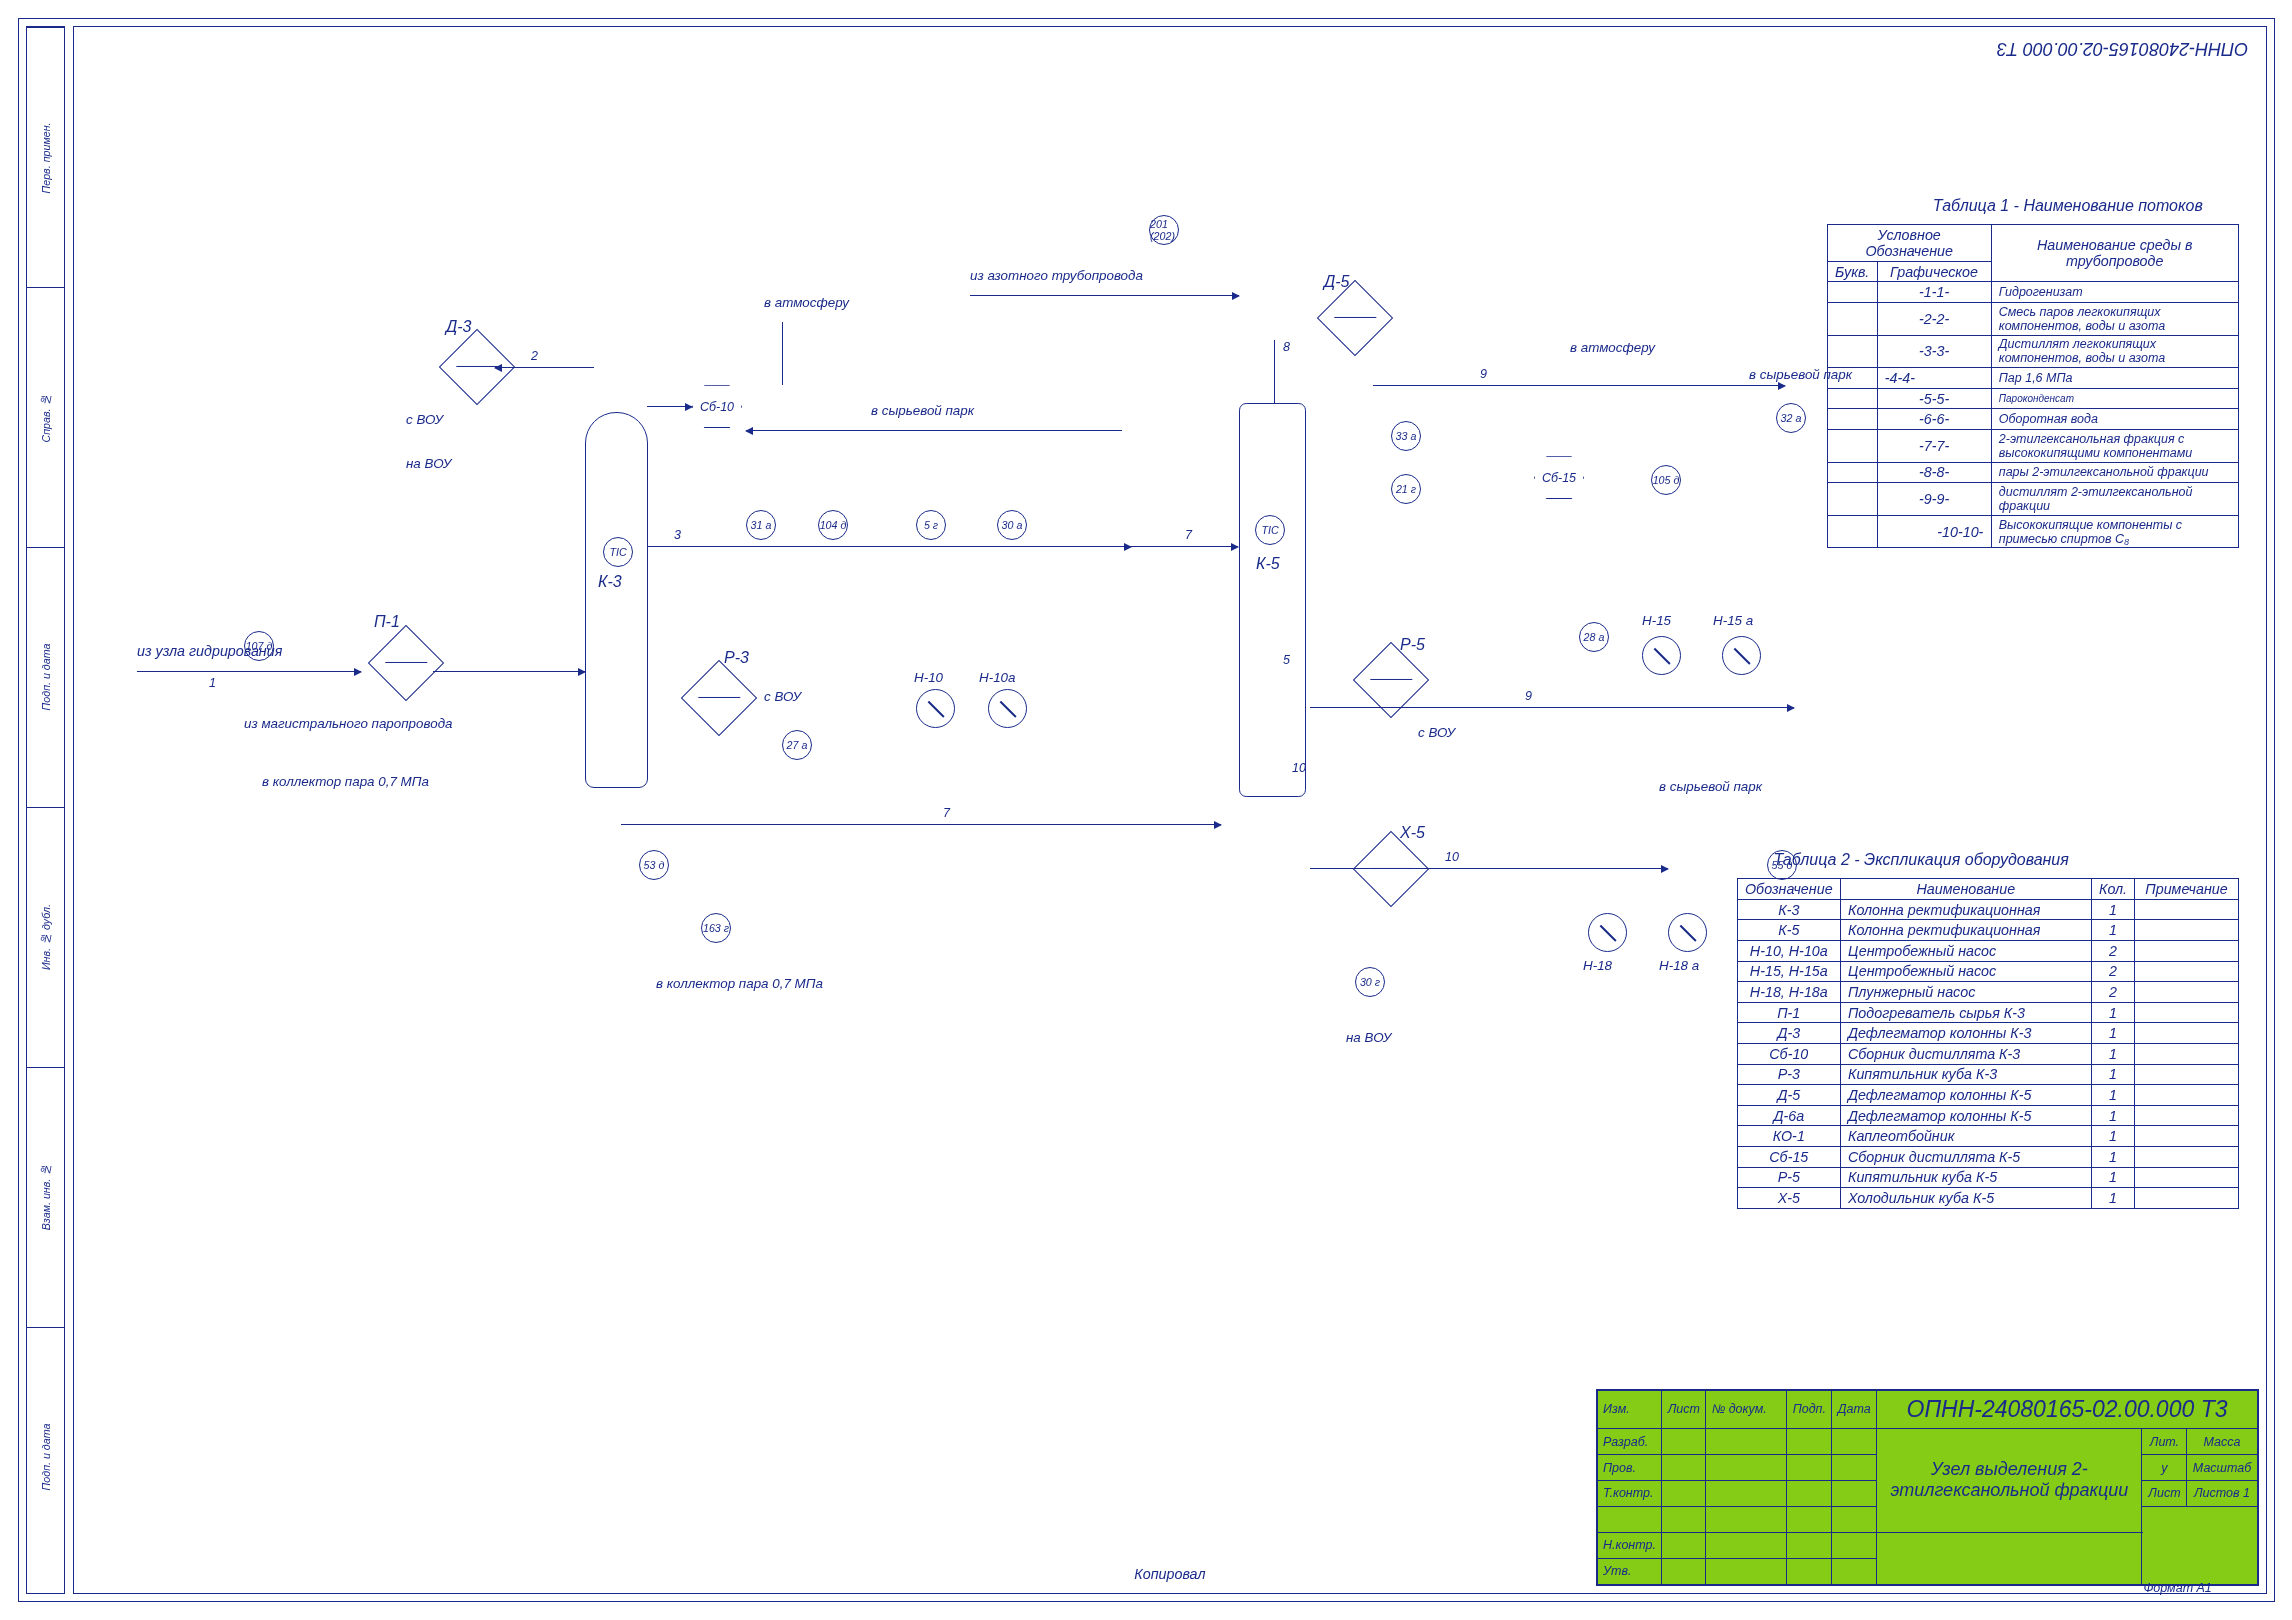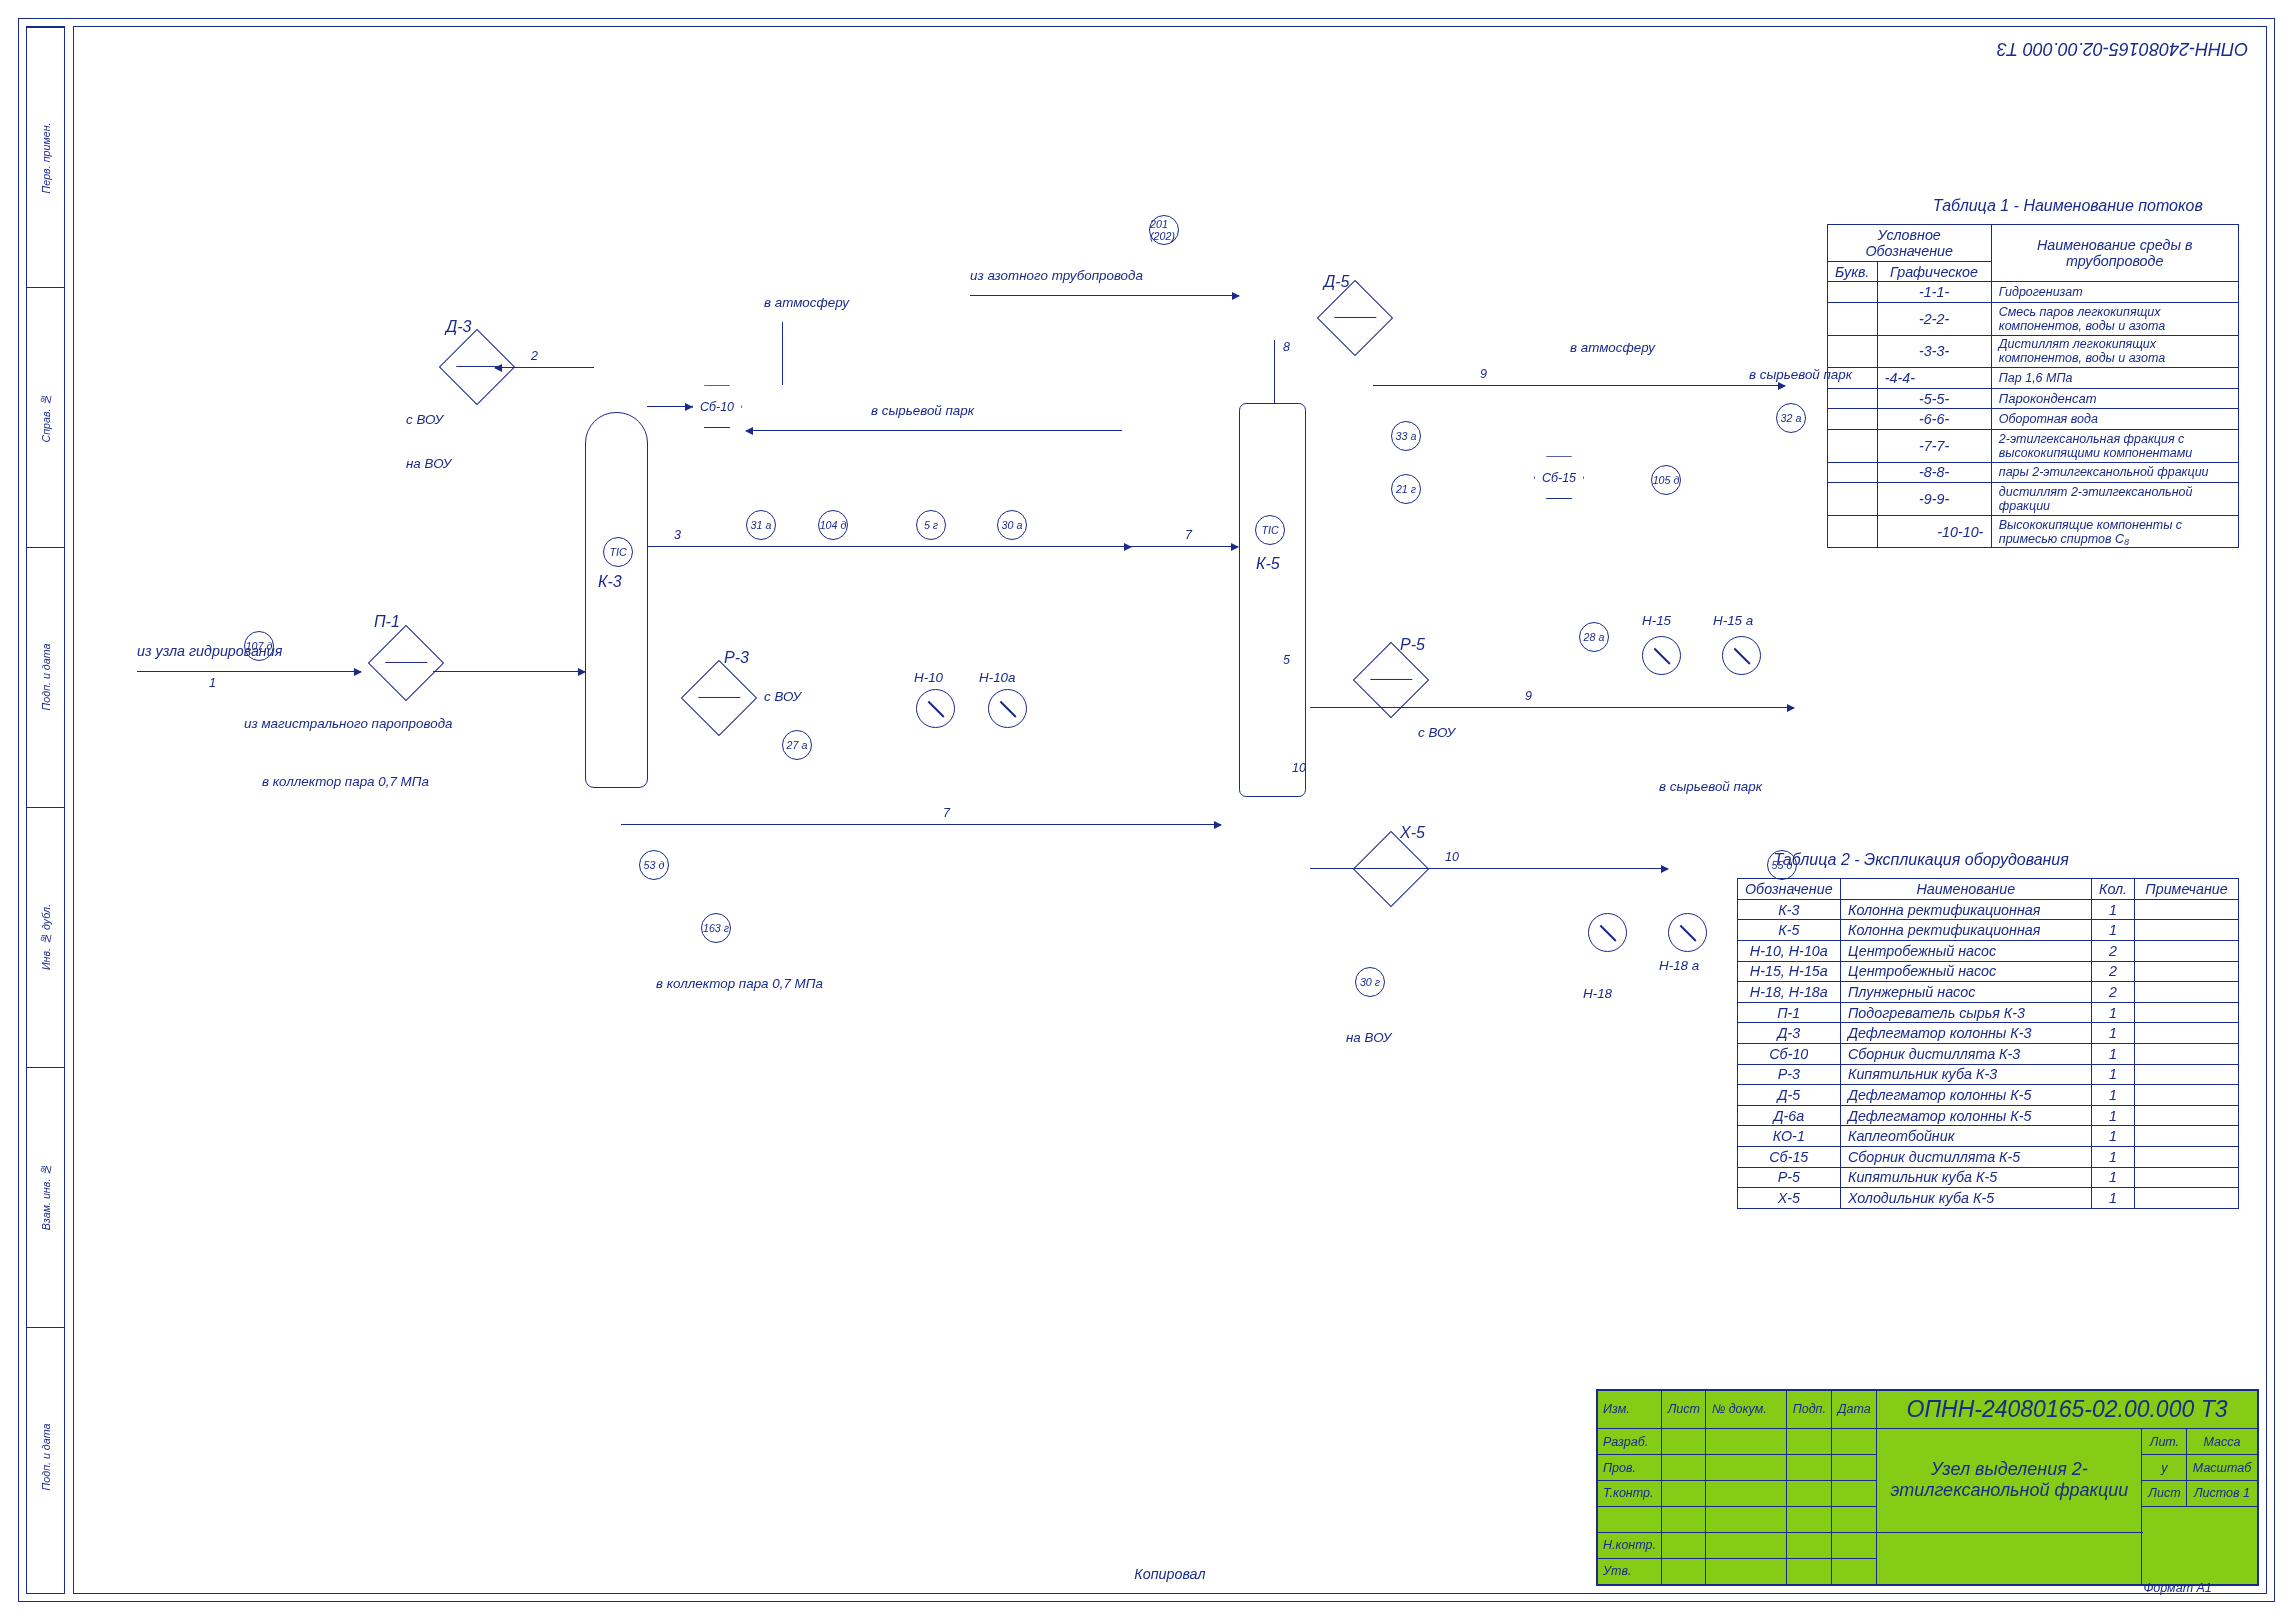--- a/index.html
+++ b/index.html
@@ -293,21 +293,21 @@
       <div class="node" style="left:1576px;top:479px;font-size:13.4px">Н-15 а</div>
       <div class="tag" style="left:1442px;top:488px">28 а</div>
       <div class="line hline arrow-r" style="left:1173px;top:573px;width:484px"></div>
       <div class="node" style="left:1388px;top:555px;font-size:12.5px">9</div>
 
       <div class="heatex" style="left:1227px;top:708px"></div>
       <div class="node" style="left:1263px;top:690px">Х-5</div>
       <div class="line hline arrow-r" style="left:1173px;top:734px;width:358px"></div>
       <div class="node" style="left:1308px;top:716px;font-size:12.5px">10</div>
       <div class="pump" style="left:1451px;top:779px"></div>
-      <div class="node" style="left:1446px;top:852px;font-size:13.4px">Н-18</div>
+      <div class="node" style="left:1446px;top:824px;font-size:13.4px">Н-18</div>
       <div class="pump" style="left:1531px;top:779px"></div>
       <div class="node" style="left:1522px;top:824px;font-size:13.4px">Н-18 а</div>
       <div class="node" style="left:1522px;top:645px;font-size:13.4px">в сырьевой парк</div>
       <div class="tag" style="left:1630px;top:716px">55 д</div>
       <div class="tag" style="left:1218px;top:833px">30 г</div>
       <div class="node" style="left:1209px;top:896px;font-size:13.4px">на ВОУ</div>
 
       <div class="node" style="left:1155px;top:627px;font-size:12.5px">10</div>
       <div class="node" style="left:1146px;top:519px;font-size:12.5px">5</div>
     </div>
@@ -341,21 +341,21 @@
             <td style="font-size: 12.5px;">Дистиллят легкокипящих компонентов, воды и азота</td>
           </tr>
           <tr>
             <td></td>
             <td style="text-align: left;">-4-4-</td>
             <td style="font-size: 12.5px;">Пар 1,6 МПа</td>
           </tr>
           <tr>
             <td></td>
             <td style="text-align: center;">-5-5-</td>
-            <td style="font-size: 13px;">Пароконденсат</td>
+            <td style="font-size: 10px;">Пароконденсат</td>
           </tr>
           <tr>
             <td></td>
             <td style="text-align: center;">-6-6-</td>
             <td style="font-size: 12.5px;">Оборотная вода</td>
           </tr>
           <tr>
             <td></td>
             <td style="text-align: center; margin-left: 40px;">-7-7-</td>
             <td style="font-size: 12.5px;">2-этилгексанольная фракция с высококипящими компонентами</td>

